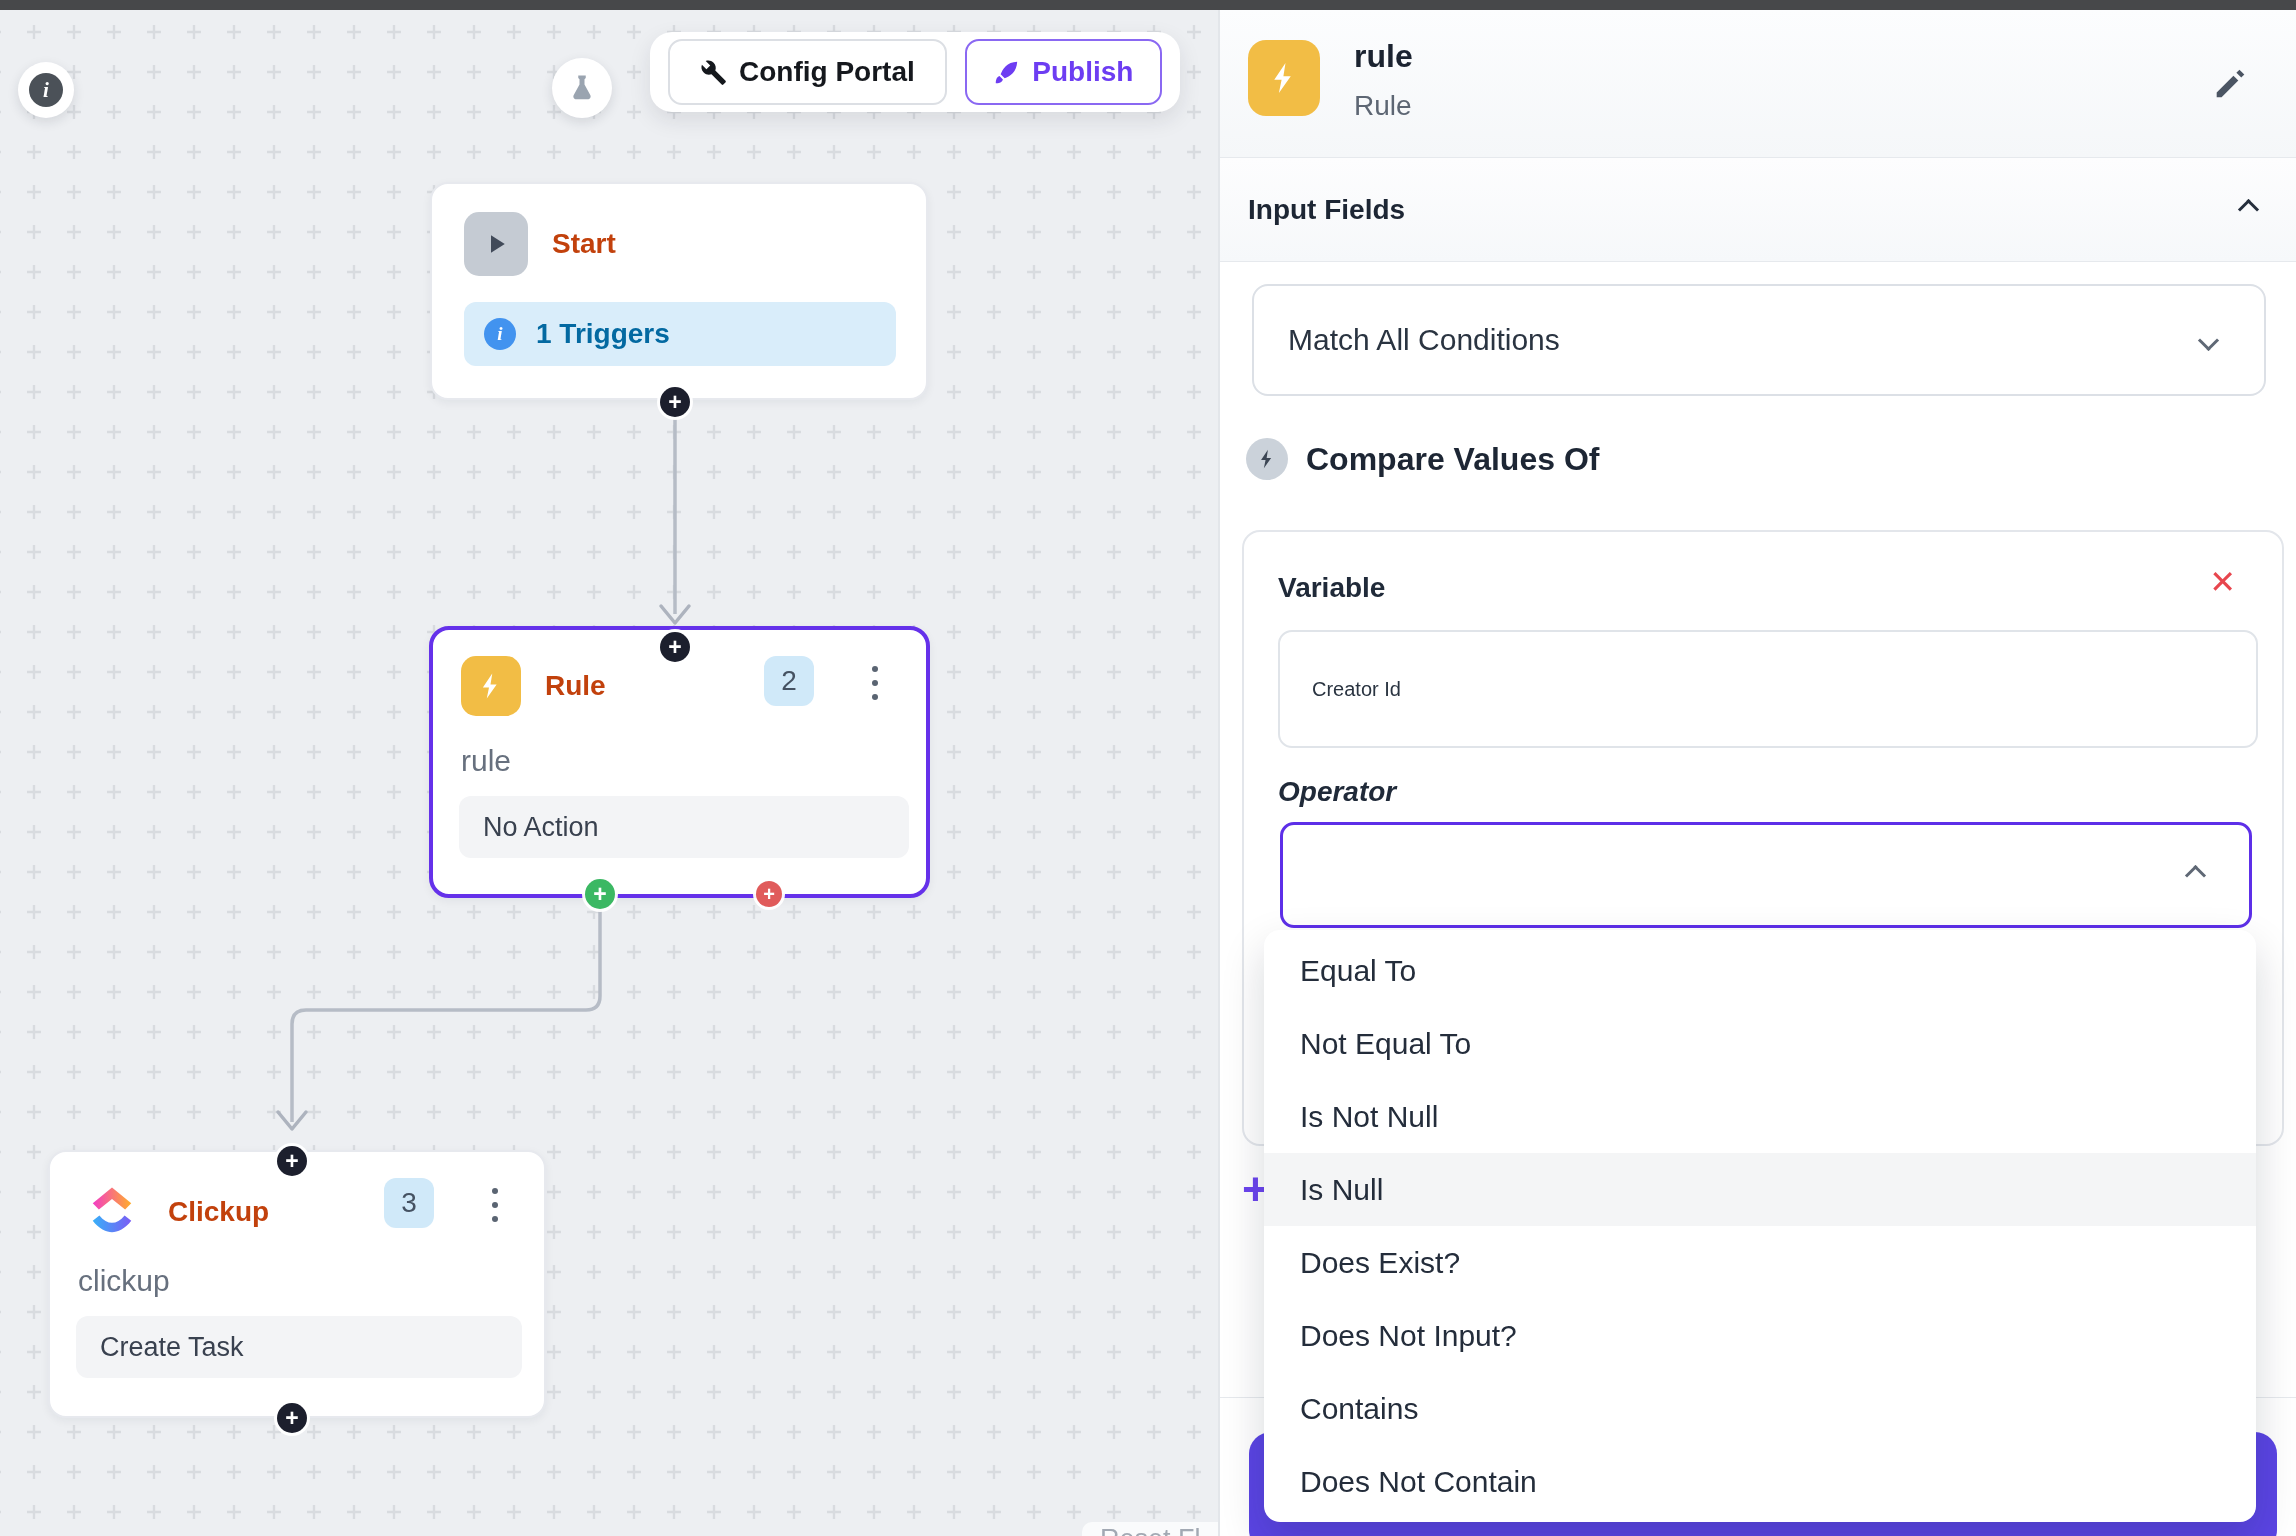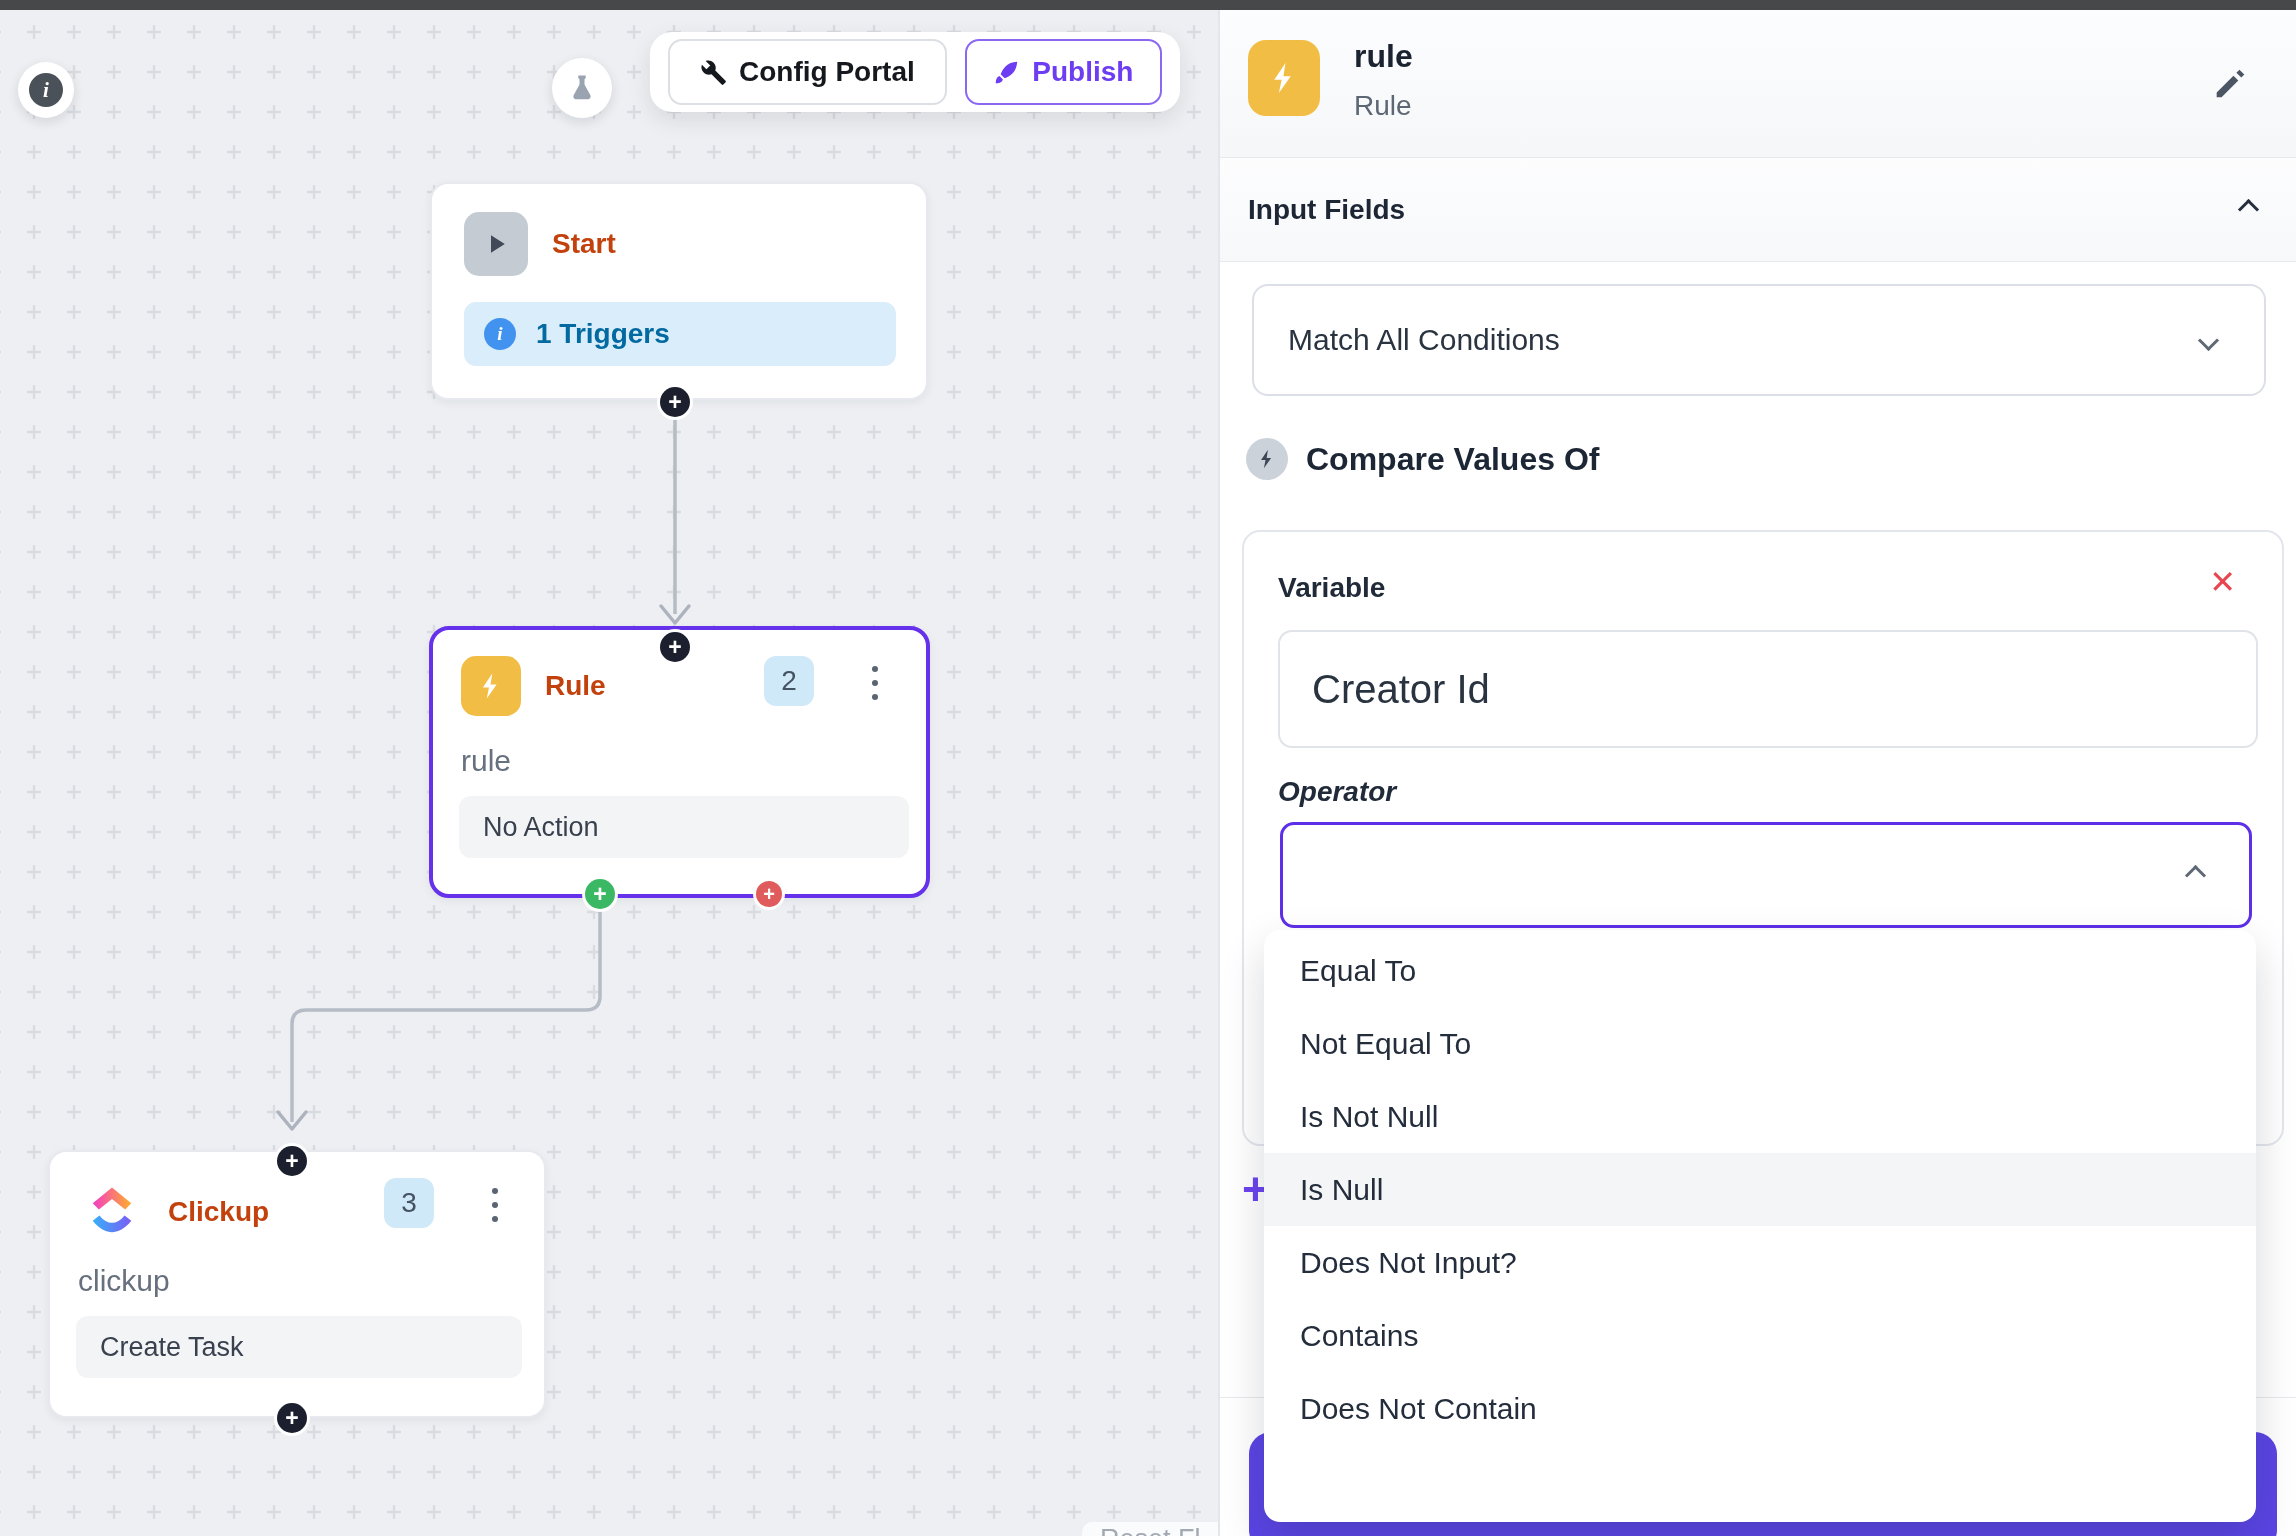--- a/index.html
+++ b/index.html
@@ -63,21 +63,21 @@
   .match-select { position:absolute; left:32px; top:274px; width:1014px; height:112px; border:2px solid #dce0e6; border-radius:16px; background:#fff; display:flex; align-items:center; justify-content:space-between; padding:0 48px 0 34px; cursor:pointer; }
   .match-label { font-size:30px; color:#2a3441; }
 
   .cvo-row { position:absolute; left:26px; top:428px; display:flex; align-items:center; gap:18px; }
   .cvo-icon { width:42px; height:42px; border-radius:50%; background:#cbd2da; display:flex; align-items:center; justify-content:center; }
   .cvo-label { font-size:32px; font-weight:bold; color:#1d2634; }
 
   .cond-card { position:absolute; left:22px; top:520px; width:1042px; height:616px; border:2px solid #e3e6eb; border-radius:18px; background:#fff; }
   .field-label { position:absolute; font-size:28px; font-weight:bold; color:#202a39; }
   .remove-x { position:absolute; right:46px; top:34px; font-size:32px; color:#e8464e; cursor:pointer; line-height:1; }
-  .var-input { position:absolute; left:34px; top:98px; width:980px; height:118px; border:2px solid #e0e4e9; border-radius:14px; background:#fff; display:flex; align-items:center; padding:8px 32px; font-size:40px; color:#2a3441; cursor:text; }
+  .var-input { position:absolute; left:34px; top:98px; width:980px; height:118px; border:2px solid #e0e4e9; border-radius:14px; background:#fff; display:flex; align-items:center; padding:8px 32px; font-size:20px; color:#2a3441; cursor:text; }
   .op-select { position:absolute; left:36px; top:290px; width:972px; height:106px; border:3px solid #5d2fe8; border-radius:14px; background:#fff; display:flex; align-items:center; justify-content:flex-end; padding:0 46px; cursor:pointer; }
 
   .add-plus { position:absolute; left:22px; top:1152px; font-size:46px; font-weight:bold; color:#6c45ef; z-index:3; cursor:pointer; }
 
   .footer-divider { position:absolute; left:0; top:1387px; width:100%; height:1px; background:#e6e9ed; z-index:2; }
   .cta-btn { position:absolute; left:29px; top:1422px; width:1028px; height:120px; background:#5b45e4; border-radius:22px; z-index:4; cursor:pointer; }
 
   .dropdown { position:absolute; left:44px; top:920px; width:992px; height:592px; background:#fff; border-radius:16px; box-shadow:0 18px 44px rgba(15,20,40,.16); z-index:10; padding-top:4px; overflow:hidden; }
   .dd-item { height:73px; display:flex; align-items:center; padding-left:36px; font-size:30px; color:#242d3b; cursor:pointer; }
   .dd-item.hl { background:#f4f5f6; }
@@ -267,18 +267,19 @@
     <div class="add-plus">+</div>
 
     <div class="footer-divider"></div>
     <div class="cta-btn"></div>
 
     <div class="dropdown">
       <div class="dd-item">Equal To</div>
       <div class="dd-item">Not Equal To</div>
       <div class="dd-item">Is Not Null</div>
       <div class="dd-item hl">Is Null</div>
+      <div class="dd-item">Does Exist?</div>
       <div class="dd-item">Does Not Input?</div>
       <div class="dd-item">Contains</div>
       <div class="dd-item">Does Not Contain</div>
     </div>
   </div>
 </div>
 
 </body></html>

